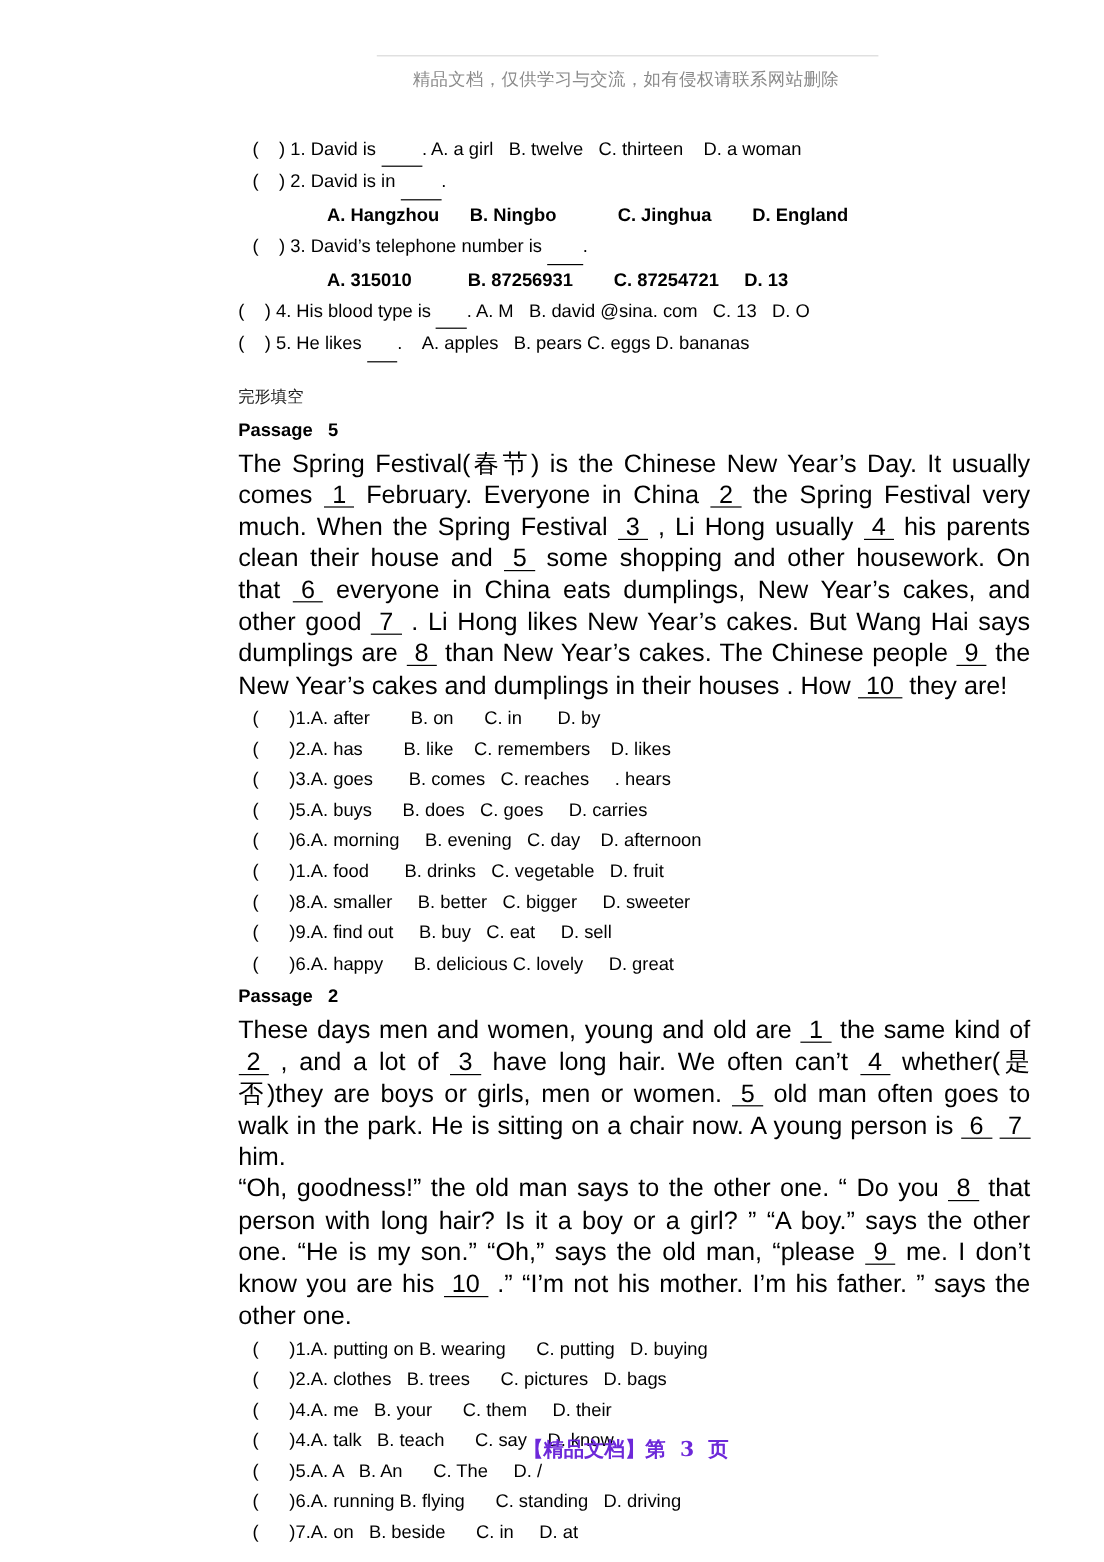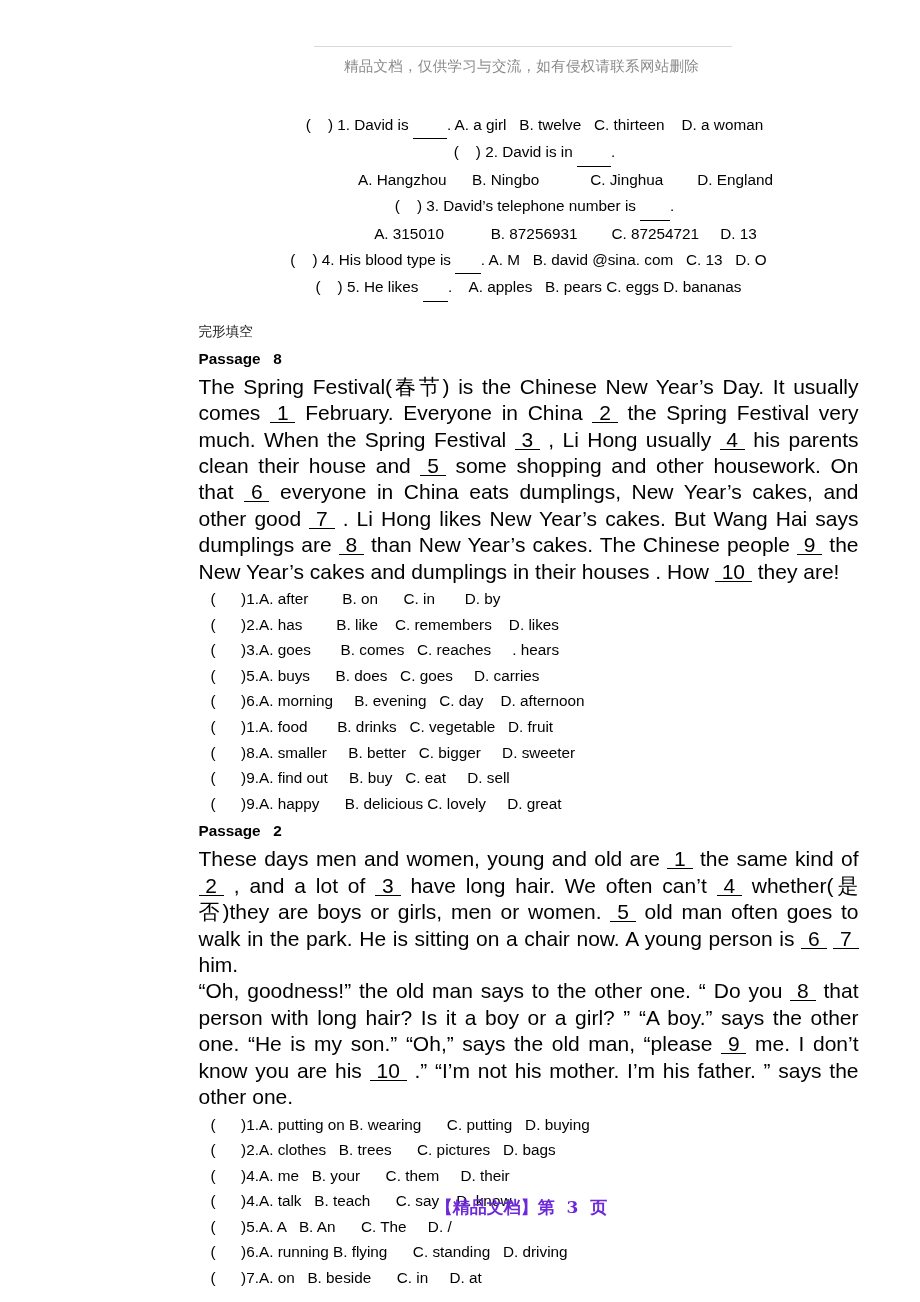--- a/index.html
+++ b/index.html
@@ -45,27 +45,27 @@
   .content {
     position: absolute;
     left: 137px;
     top: 112px;
     width: 660px;
   }
   .q-line {
     font-size: 15.3px;
     line-height: 26.4px;
     white-space: pre;
-    text-align: center;
   }
   .q-indent {
     padding-left: 12px;
   }
   .opt-indent2 {
     padding-left: 74px;
+    font-weight: bold;
   }
   .cn-label {
     font-family: "DejaVu Sans", "Liberation Sans", sans-serif;
     font-size: 13.6px;
     line-height: 26px;
     color: #222;
     margin-top: 16px;
   }
   .passage-title {
     font-size: 15.3px;
@@ -127,33 +127,33 @@
     <div class="q-line q-indent">(    ) 1. David is <span class="u">        </span>. A. a girl   B. twelve   C. thirteen    D. a woman</div>
     <div class="q-line q-indent">(    ) 2. David is in <span class="u">        </span>.</div>
     <div class="q-line opt-indent2">A. Hangzhou      B. Ningbo            C. Jinghua        D. England</div>
     <div class="q-line q-indent">(    ) 3. David’s telephone number is <span class="u">       </span>.</div>
     <div class="q-line opt-indent2">A. 315010           B. 87256931        C. 87254721     D. 13</div>
     <div class="q-line">(    ) 4. His blood type is <span class="u">      </span>. A. M   B. david @sina. com   C. 13   D. O</div>
     <div class="q-line">(    ) 5. He likes <span class="u">      </span>.    A. apples   B. pears C. eggs D. bananas</div>
 
     <div class="cn-label">完形填空</div>
 
-    <div class="passage-title">Passage   8</div>
+    <div class="passage-title">Passage   5</div>
     <div class="para">The Spring Festival(春节) is the Chinese New Year’s Day. It usually comes  <span class="blk">&nbsp;1&nbsp;</span>  February. Everyone in China   <span class="blk">&nbsp;2&nbsp;</span>  the Spring Festival very much. When the Spring Festival  <span class="blk">&nbsp;3&nbsp;</span> , Li Hong usually   <span class="blk">&nbsp;4&nbsp;</span>  his parents clean their house and   <span class="blk">&nbsp;5&nbsp;</span>  some shopping and other housework. On that    <span class="blk">&nbsp;6&nbsp;</span>  everyone in China eats dumplings, New Year’s cakes, and other good   <span class="blk">&nbsp;7&nbsp;</span> . Li Hong likes New Year’s cakes. But Wang Hai says dumplings are   <span class="blk">&nbsp;8&nbsp;</span>   than New Year’s cakes. The Chinese people   <span class="blk">&nbsp;9&nbsp;</span>  the New Year’s cakes and dumplings in their houses . How   <span class="blk">&nbsp;10&nbsp;</span> they are!</div>
 
     <div class="choices-list">
       <div class="choice-row">(      )1.A. after        B. on      C. in       D. by</div>
       <div class="choice-row">(      )2.A. has        B. like    C. remembers    D. likes</div>
       <div class="choice-row">(      )3.A. goes       B. comes   C. reaches     . hears</div>
       <div class="choice-row">(      )5.A. buys      B. does   C. goes     D. carries</div>
       <div class="choice-row">(      )6.A. morning     B. evening   C. day    D. afternoon</div>
       <div class="choice-row">(      )1.A. food       B. drinks   C. vegetable   D. fruit</div>
       <div class="choice-row">(      )8.A. smaller     B. better   C. bigger     D. sweeter</div>
       <div class="choice-row">(      )9.A. find out     B. buy   C. eat     D. sell</div>
-      <div class="choice-row">(      )9.A. happy      B. delicious C. lovely     D. great</div>
+      <div class="choice-row">(      )6.A. happy      B. delicious C. lovely     D. great</div>
     </div>
 
     <div class="passage-title">Passage   2</div>
     <div class="para">These days men and women, young and old are   <span class="blk">&nbsp;1&nbsp;</span>   the same kind of   <span class="blk">&nbsp;2&nbsp;</span>  , and a lot of   <span class="blk">&nbsp;3&nbsp;</span>   have long hair. We often can’t   <span class="blk">&nbsp;4&nbsp;</span>   whether(是否)they are boys or girls, men or women.   <span class="blk">&nbsp;5&nbsp;</span>   old man often goes to walk in the park. He is sitting on a chair now. A young person is    <span class="blk">&nbsp;6&nbsp;</span>     <span class="blk">&nbsp;7&nbsp;</span>  him.</div>
     <div class="para">“Oh, goodness!” the old man says to the other one. “ Do you    <span class="blk">&nbsp;8&nbsp;</span>  that person with long hair? Is it a boy or a girl? ” “A boy.” says the other one. “He is my son.” “Oh,” says the old man, “please  <span class="blk">&nbsp;9&nbsp;</span>  me. I don’t know you are his   <span class="blk">&nbsp;10&nbsp;</span>   .” “I’m not his mother. I’m his father. ” says the other one.</div>
 
     <div class="choices-list">
       <div class="choice-row">(      )1.A. putting on B. wearing      C. putting   D. buying</div>
       <div class="choice-row">(      )2.A. clothes   B. trees      C. pictures   D. bags</div>
       <div class="choice-row">(      )4.A. me   B. your      C. them     D. their</div>

